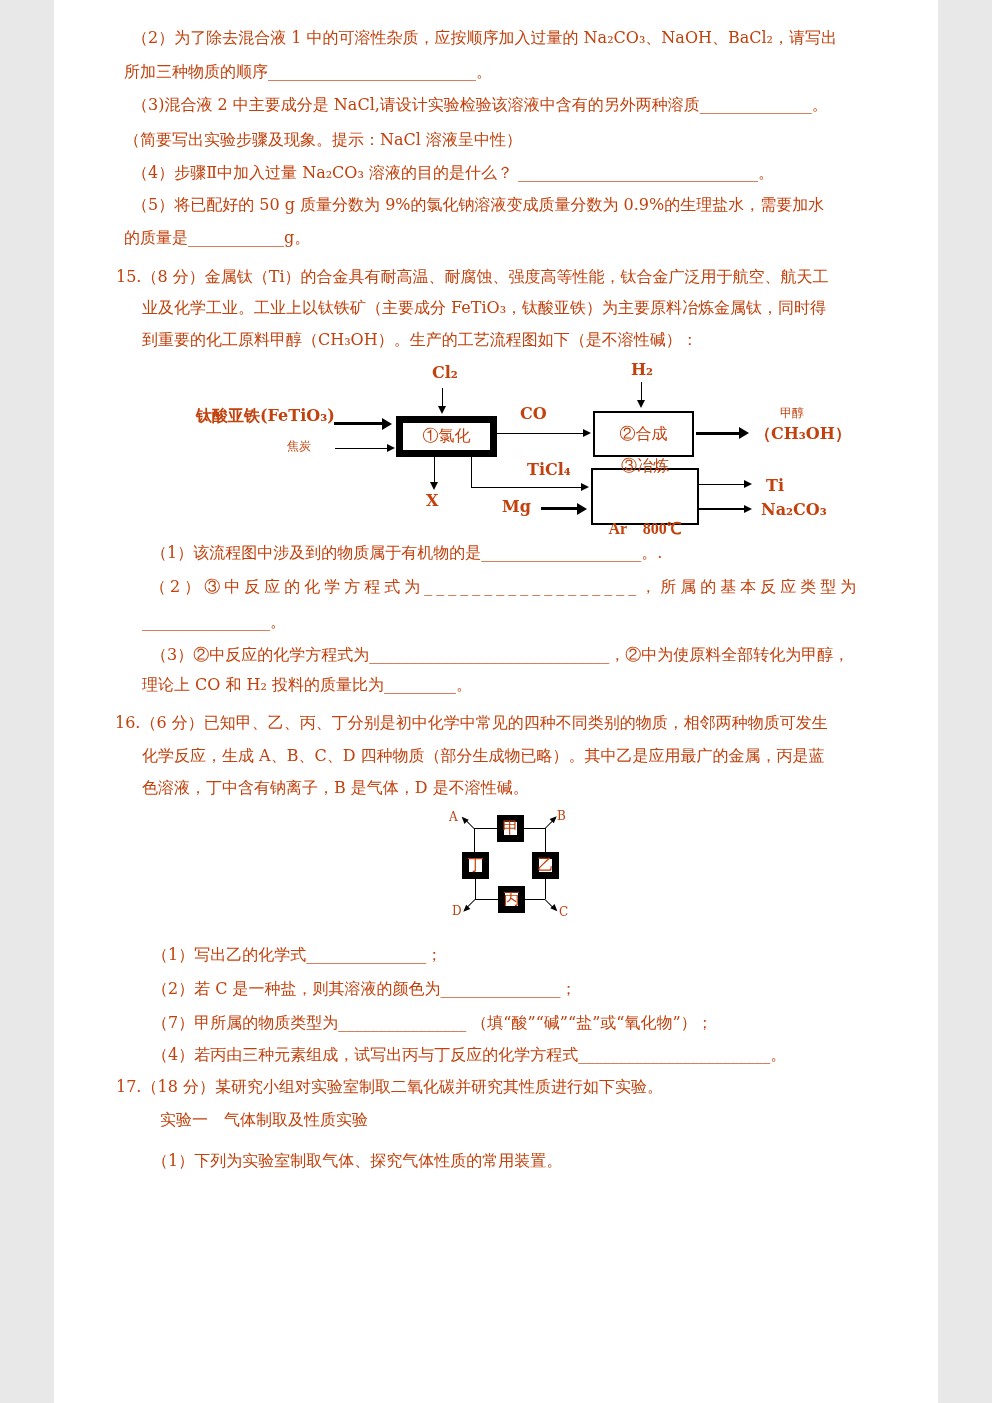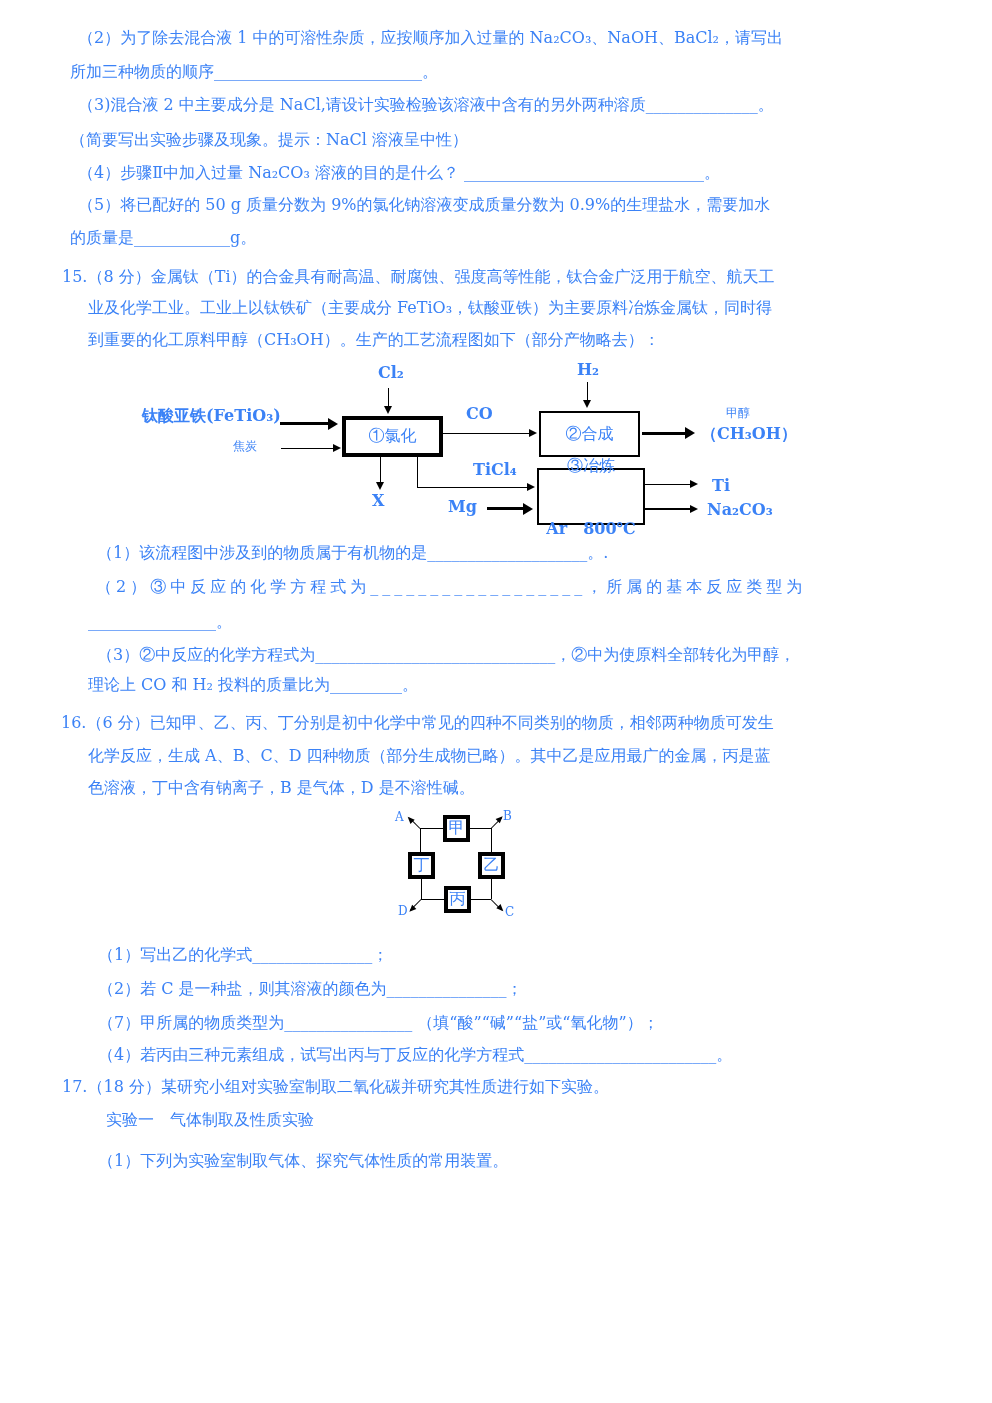--- a/index.html
+++ b/index.html
@@ -1,27 +1,27 @@
 <!DOCTYPE html>
 <html><head>
 <meta charset="utf-8">
 <style>
   html,body{margin:0;padding:0;background:#e8e8e8;}
   .page{
-    position:relative;width:992px;height:1403px;background:#ffffff;
+    position:relative;width:884px;height:1403px;background:#ffffff;
     font-family:"DejaVu Serif","Liberation Serif",serif;
-    font-size:16px;color:#3b82f6;overflow:hidden;margin:0 auto;
+    font-size:16px;color:#c2410c;overflow:hidden;margin:0 auto;
   }
   .ln{position:absolute;white-space:pre;line-height:20px;}
   .sp{letter-spacing:4px;}
   .diagram{position:absolute;}
   .box{
-    position:absolute;border:4px solid #000000;box-sizing:border-box;
+    position:absolute;border:7px solid #000000;box-sizing:border-box;
     display:flex;align-items:center;justify-content:center;
-    text-align:center;white-space:pre;font-size:16px;
+    text-align:center;white-space:pre;font-size:16px;font-family:Liberation Serif, serif;
   }
   .b2{border-width:2px;}
   .box .two{line-height:21px;}
   .hl,.vl{position:absolute;background:#000;}
   .hl{height:1px;} .vl{width:1px;}
   .h3{height:3px;} .h2x{height:2px;}
   .ah{position:absolute;width:0;height:0;}
   .ah-r{border-top:4px solid transparent;border-bottom:4px solid transparent;border-left:8px solid #000;}
   .ah-rb{border-top:6px solid transparent;border-bottom:6px solid transparent;border-left:10px solid #000;}
   .ah-d{border-left:4px solid transparent;border-right:4px solid transparent;border-top:8px solid #000;}
@@ -41,21 +41,21 @@
   <div class="ln" style="top:28px;left:78px">（2）为了除去混合液 1 中的可溶性杂质，应按顺序加入过量的 Na₂CO₃、NaOH、BaCl₂，请写出</div>
   <div class="ln" style="top:62px;left:70px">所加三种物质的顺序__________________________。</div>
   <div class="ln" style="top:95px;left:78px">（3)混合液 2 中主要成分是 NaCl,请设计实验检验该溶液中含有的另外两种溶质______________。</div>
   <div class="ln" style="top:130px;left:70px">（简要写出实验步骤及现象。提示：NaCl 溶液呈中性）</div>
   <div class="ln" style="top:163px;left:78px">（4）步骤Ⅱ中加入过量 Na₂CO₃ 溶液的目的是什么？ ______________________________。</div>
   <div class="ln" style="top:195px;left:78px">（5）将已配好的 50 g 质量分数为 9%的氯化钠溶液变成质量分数为 0.9%的生理盐水，需要加水</div>
   <div class="ln" style="top:228px;left:70px">的质量是____________g。</div>
 
   <div class="ln" style="top:267px;left:62px">15.（8 分）金属钛（Ti）的合金具有耐高温、耐腐蚀、强度高等性能，钛合金广泛用于航空、航天工</div>
   <div class="ln" style="top:298px;left:88px">业及化学工业。工业上以钛铁矿（主要成分 FeTiO₃，钛酸亚铁）为主要原料冶炼金属钛，同时得</div>
-  <div class="ln" style="top:330px;left:88px">到重要的化工原料甲醇（CH₃OH）。生产的工艺流程图如下（部分产物略去）：</div>
+  <div class="ln" style="top:330px;left:88px">到重要的化工原料甲醇（CH₃OH）。生产的工艺流程图如下（是不溶性碱）：</div>
 
   <div class="diagram" style="left:135px;top:360px;width:690px;height:180px">
 
     <div class="flbl fm" style="left:243px;top:3px">Cl₂</div>
     <div class="flbl fm" style="left:442px;top:0px">H₂</div>
     <div class="flbl fm" style="left:7px;top:46px">钛酸亚铁(FeTiO₃)</div>
     <div class="flbl" style="left:98px;top:78px">焦炭</div>
     <div class="flbl fm" style="left:331px;top:44px">CO</div>
     <div class="flbl fm" style="left:237px;top:131px">X</div>
     <div class="flbl fm" style="left:338px;top:100px">TiCl₄</div>

